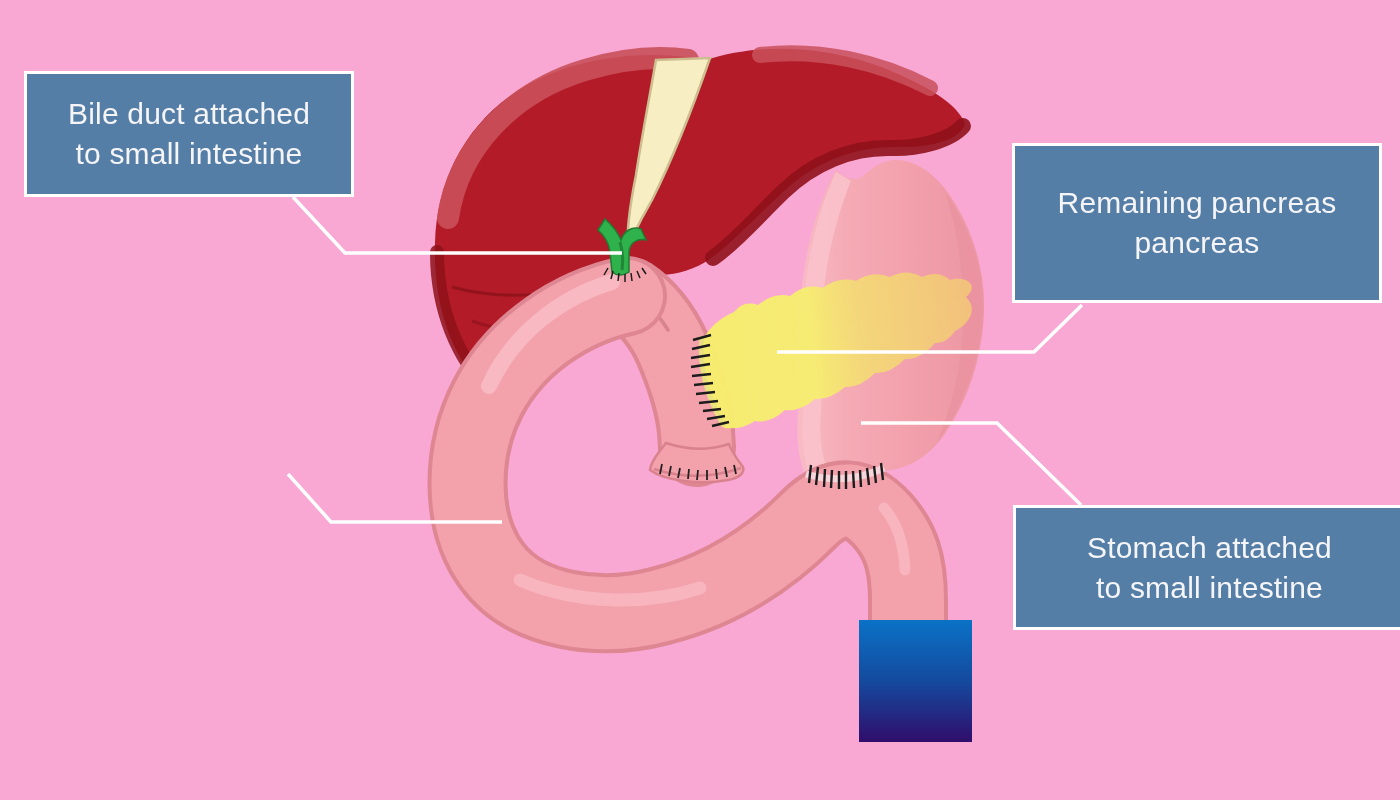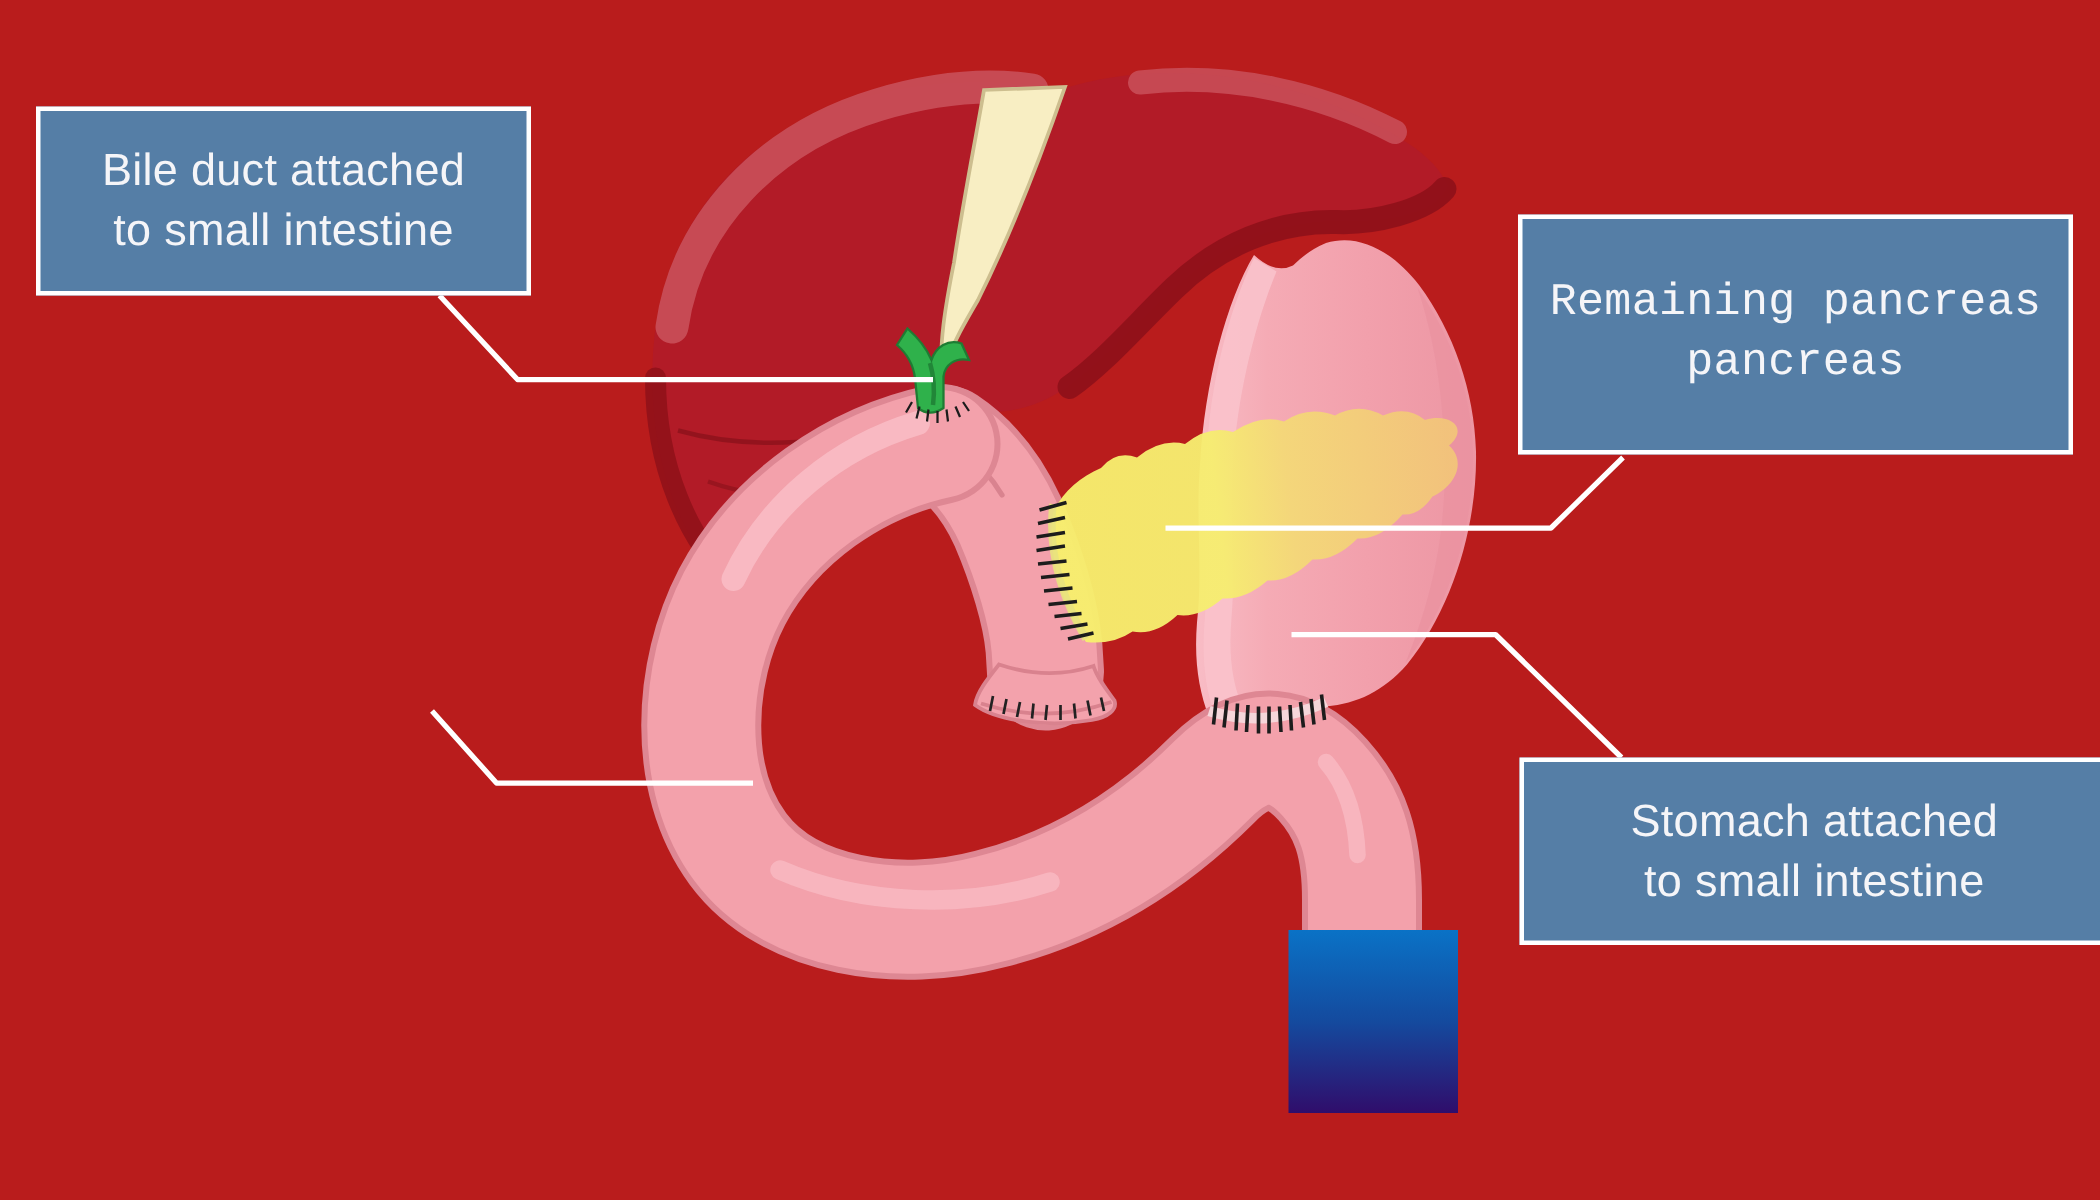--- a/index.html
+++ b/index.html
@@ -1,32 +1,32 @@
 <!DOCTYPE html>
 <html><head>
 <meta charset="utf-8">
 <style>
   html,body{margin:0;padding:0;background:#1a0640;}
   .stage{
     position:relative;width:1400px;height:800px;overflow:hidden;
-    background:#b91c1c;
+    background:#f9a8d4;
     font-family:"Liberation Sans", sans-serif;
   }
   .stage svg{position:absolute;left:0;top:0;}
   .callout{
     position:absolute;box-sizing:border-box;
     background:#557EA6;border:3px solid #FFFFFF;
     display:flex;flex-direction:column;justify-content:center;align-items:center;
     color:#F5F5F8;text-align:center;
     font-size:30px;line-height:1.32;font-weight:400;
     letter-spacing:.2px;
   }
   .callout div{white-space:pre;}
   #box-bile{left:24px;top:71px;width:330px;height:126px;}
-  #box-pancreas{left:1012px;top:143px;width:370px;height:160px;font-family:Liberation Mono, monospace;}
+  #box-pancreas{left:1012px;top:143px;width:370px;height:160px;}
   #box-jejunum{left:47px;top:353px;width:288px;height:120px;}
   #box-stomach{left:1013px;top:505px;width:393px;height:125px;text-align:center;}
 </style>
 </head>
 <body>
 
 <div class="stage">
 
   <svg width="1400" height="800" viewBox="0 0 1400 800">
     <defs>

